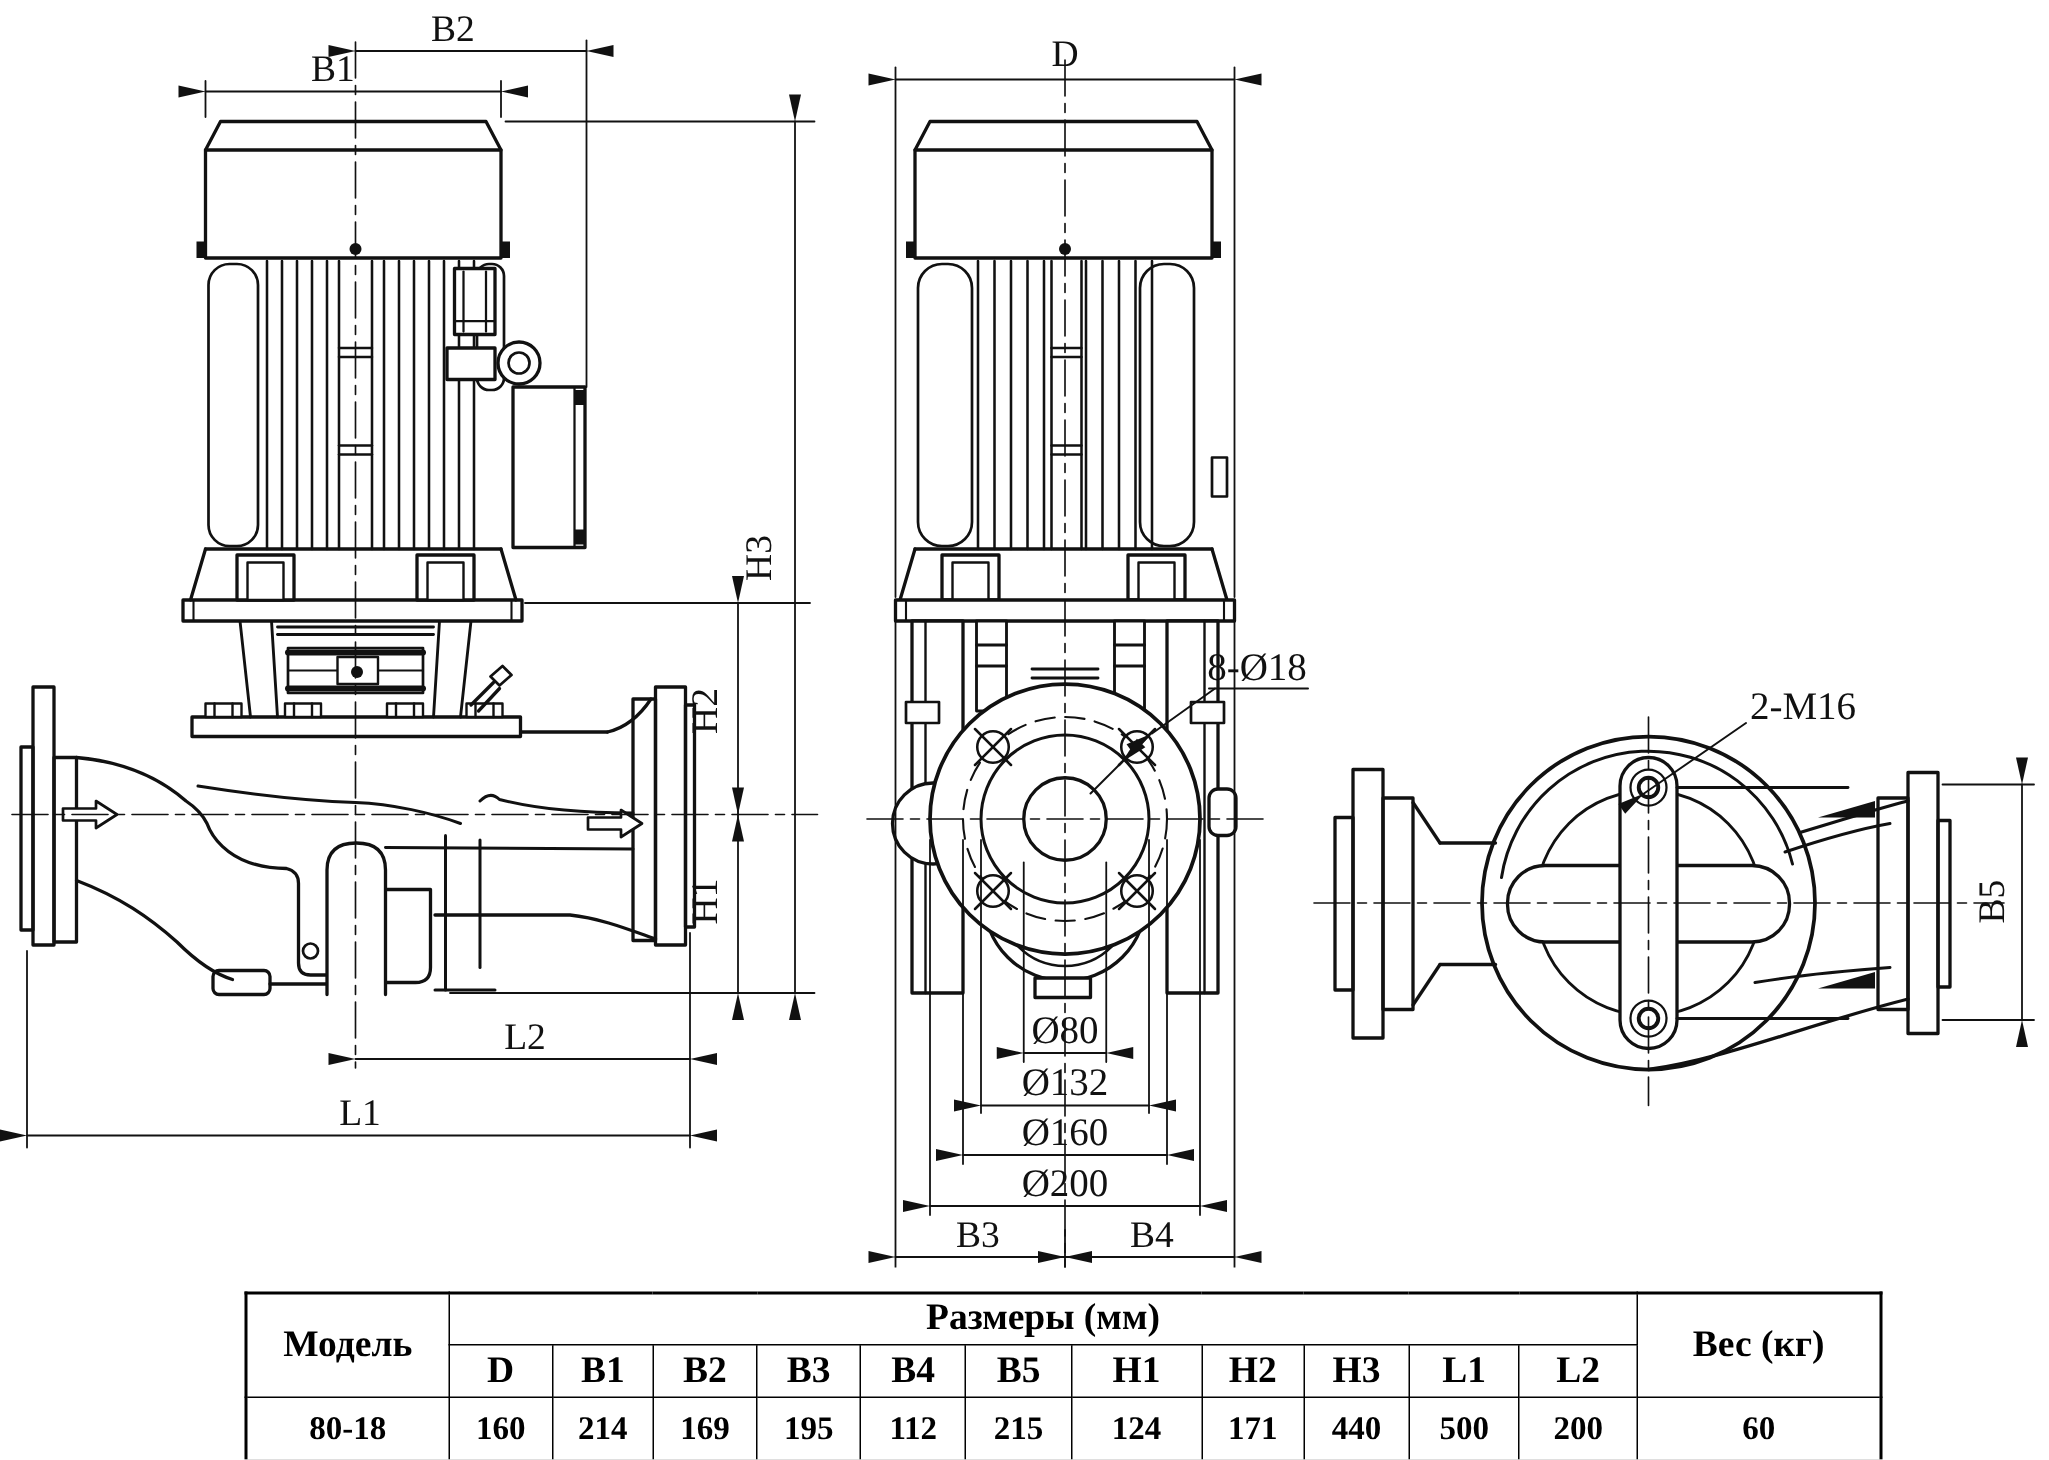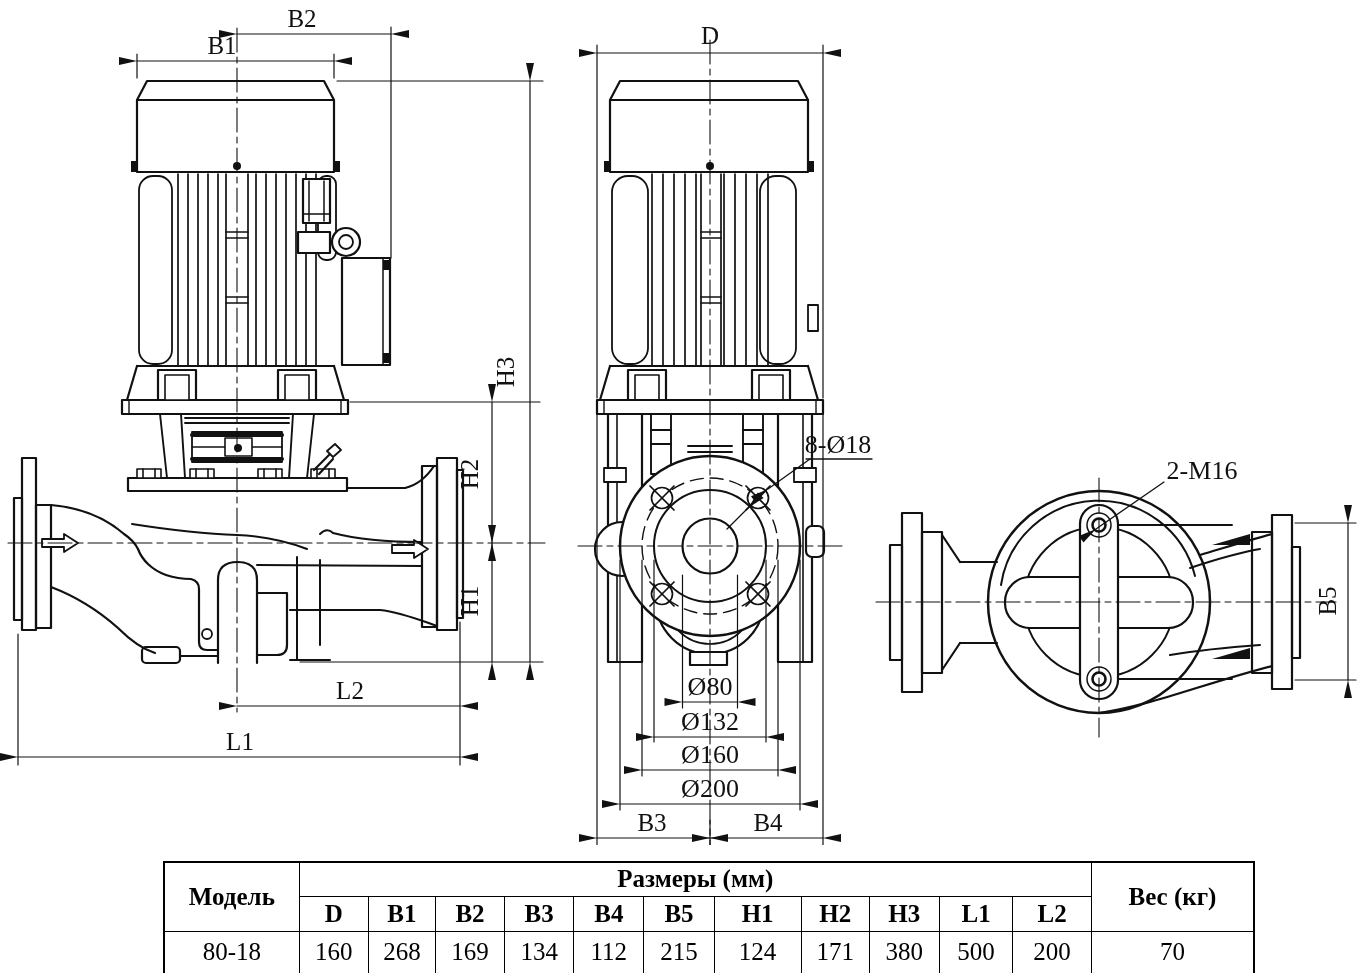--- a/index.html
+++ b/index.html
@@ -8,21 +8,21 @@
   svg text{font-family:"Liberation Serif",serif;fill:#111;}
   text.dim{font-size:26px;}
   text.dims{font-size:25px;}
   
   #spec-table{position:absolute;left:163px;top:861px;width:1092px;height:112px;
       border-collapse:collapse;table-layout:fixed;font-family:"Liberation Serif",serif;}
   #spec-table td{border:1.6px solid #000;text-align:center;vertical-align:middle;
       padding:0;overflow:hidden;white-space:nowrap;}
   #spec-table{border:2.4px solid #000;}
   .hdr{font-weight:bold;font-size:25px;}
-  .val{font-weight:normal;font-size:25px;}
+  .val{font-weight:bold;font-size:22px;}
 </style>
 </head>
 <body>
 
 <div id="page">
 
 <svg width="1366" height="845" viewBox="0 0 1366 845">
   <defs>
     <marker id="ah" refX="1" refY="6" markerWidth="20" markerHeight="12" viewBox="0 0 20 12" orient="auto-start-reverse" markerUnits="userSpaceOnUse">
       <path d="M1,6 L19,2 L19,10 Z" fill="#111"></path>
@@ -407,28 +407,28 @@
       <td class="hdr">B5</td>
       <td class="hdr">H1</td>
       <td class="hdr">H2</td>
       <td class="hdr">H3</td>
       <td class="hdr">L1</td>
       <td class="hdr">L2</td>
     </tr>
     <tr style="height:43px">
       <td class="val">80-18</td>
       <td class="val">160</td>
-      <td class="val">268</td>
+      <td class="val">214</td>
       <td class="val">169</td>
-      <td class="val">134</td>
+      <td class="val">195</td>
       <td class="val">112</td>
       <td class="val">215</td>
       <td class="val">124</td>
       <td class="val">171</td>
-      <td class="val">380</td>
+      <td class="val">440</td>
       <td class="val">500</td>
       <td class="val">200</td>
-      <td class="val">70</td>
+      <td class="val">60</td>
     </tr>
   </tbody>
 </table>
 
 </div>
 
 </body></html>

